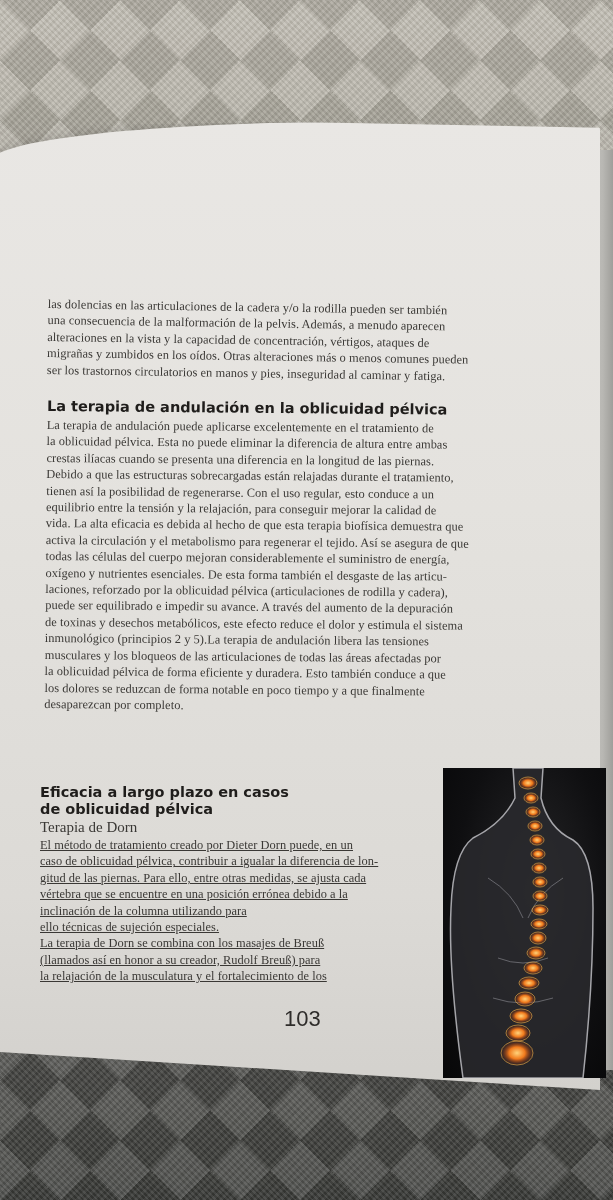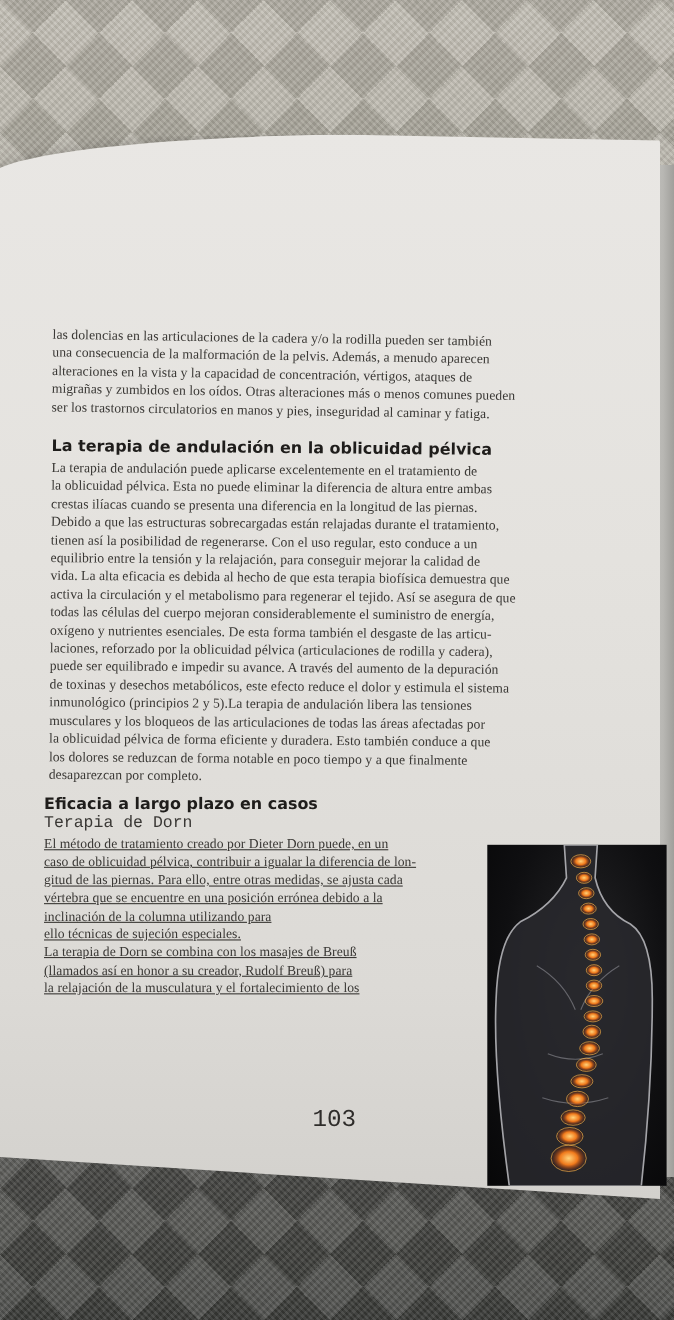--- a/index.html
+++ b/index.html
@@ -33,26 +33,26 @@
   .text-block { position: absolute; color: #3a3835; }
   .para {
     font-size: 12.4px; line-height: 16.4px; margin: 0; white-space: pre-line;
     letter-spacing: 0.05px;
   }
   .h2 {
     font-family: "DejaVu Sans", sans-serif; font-weight: bold;
     font-size: 14.5px; line-height: 17px; color: #1f1d1b; margin: 0;
   }
   .sub {
-    font-family: Liberation Mono, monospace; font-weight: 300;
+    font-family: Liberation Serif, serif; font-weight: 300;
     font-size: 15px; line-height: 18px; color: #3a3835; margin: 0;
   }
   .page-number {
     position: absolute; left: 284px; top: 1006px;
-    font-family: Liberation Mono, monospace; font-size: 22px; color: #2e2c2a;
+    font-family: Liberation Sans, sans-serif; font-size: 22px; color: #2e2c2a;
   }
   .figure {
     position: absolute; left: 443px; top: 768px; width: 163px; height: 310px;
     background: radial-gradient(ellipse at 55% 40%, #262628 0%, #0f0f11 60%, #070708 100%);
     overflow: hidden;
   }
 </style>
 </head>
 <body>
 
@@ -84,22 +84,23 @@
 laciones, reforzado por la oblicuidad pélvica (articulaciones de rodilla y cadera),
 puede ser equilibrado e impedir su avance. A través del aumento de la depuración
 de toxinas y desechos metabólicos, este efecto reduce el dolor y estimula el sistema
 inmunológico (principios  2 y 5).La terapia de andulación libera las tensiones
 musculares y los bloqueos de las articulaciones de todas las áreas afectadas por
 la oblicuidad pélvica de forma eficiente y duradera. Esto también conduce a que
 los dolores se reduzcan de forma notable en poco tiempo y a que finalmente
 desaparezcan por completo.</p>
 </div>
 
-<div class="text-block" style="left:40px; top:723px; width:400px;">
+<div class="text-block" style="left:40px; top:784px; width:400px;">
   <h2 class="h2">Eficacia a largo plazo en casos</h2>
+  <h2 class="h2">de oblicuidad pélvica</h2>
   <p class="sub">Terapia de Dorn</p>
   <p class="para" style="margin-top:1px;text-decoration:underline;">El método de tratamiento creado por Dieter Dorn puede, en un
 caso de oblicuidad pélvica, contribuir a igualar la diferencia de lon-
 gitud de las piernas. Para ello, entre otras medidas, se ajusta cada
 vértebra que se encuentre en una posición errónea debido a la
 inclinación de la columna utilizando para
 ello técnicas de sujeción especiales.
 La terapia de Dorn se combina con los masajes de Breuß
 (llamados así en honor a su creador, Rudolf Breuß) para
 la relajación de la musculatura y el fortalecimiento de los</p>

